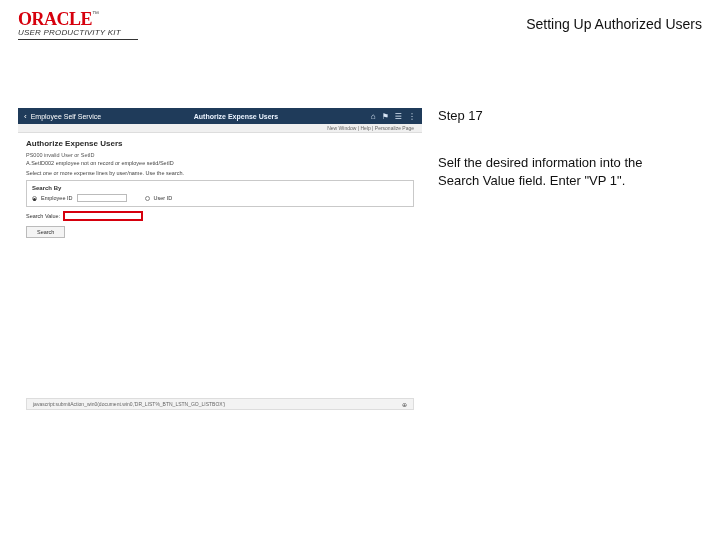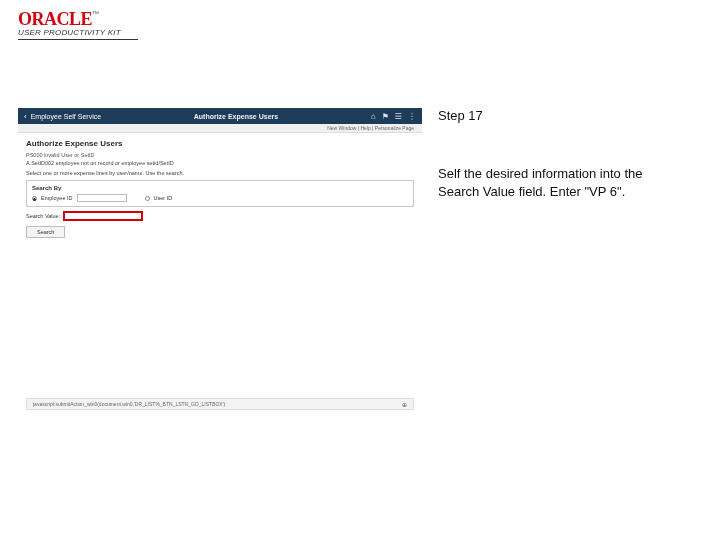--- a/index.html
+++ b/index.html
@@ -134,35 +134,36 @@
     display:flex;
     justify-content:space-between;
     align-items:center;
   }
   .url-bar .zoom { font-size:6px; color:#555; }
   .instructions {
     flex: 1;
     font-size: 13px;
     color: #111;
   }
-  .step-label { margin-bottom: 42px; }
+  .step-label { margin-bottom: 31px; }
   .instruction-text { line-height: 1.35; max-width: 240px; }
   .instruction-text b { font-weight: normal; }
 </style>
 </head>
 <body>
 
 <div class="header">
   <div class="logo-block">
     <div>
       <span class="logo-oracle">ORACLE</span><span class="logo-tm">™</span>
     </div>
     <div class="logo-upk">USER PRODUCTIVITY KIT</div>
     <div class="logo-rule"></div>
   </div>
+  <div class="doc-title">Setting Up Authorized Users</div>
 </div>
 
 <div class="content-row">
   <div class="screenshot">
     <div class="app-bar">
       <div class="left">
         <span class="chev">‹</span>
         <span>Employee Self Service</span>
       </div>
       <div class="mid">Authorize Expense Users</div>
@@ -203,16 +204,16 @@
       <div class="url-bar">
         <span>javascript:submitAction_win0(document.win0,'DR_LIST%_BTN_LSTN_GO_LISTBOX')</span>
         <span class="zoom">⊕</span>
       </div>
     </div>
   </div>
 
   <div class="instructions">
     <div class="step-label">Step 17</div>
     <div class="instruction-text">
-      <span>Self the desired information into the </span><b>Search Value</b><span> field. Enter "</span><b>VP 6</b><span>".</span>
+      <span>Self the desired information into the </span><b>Search Value</b><span> field. Enter "</span><b>VP 1</b><span>".</span>
     </div>
   </div>
 </div>
 
 </body></html>

